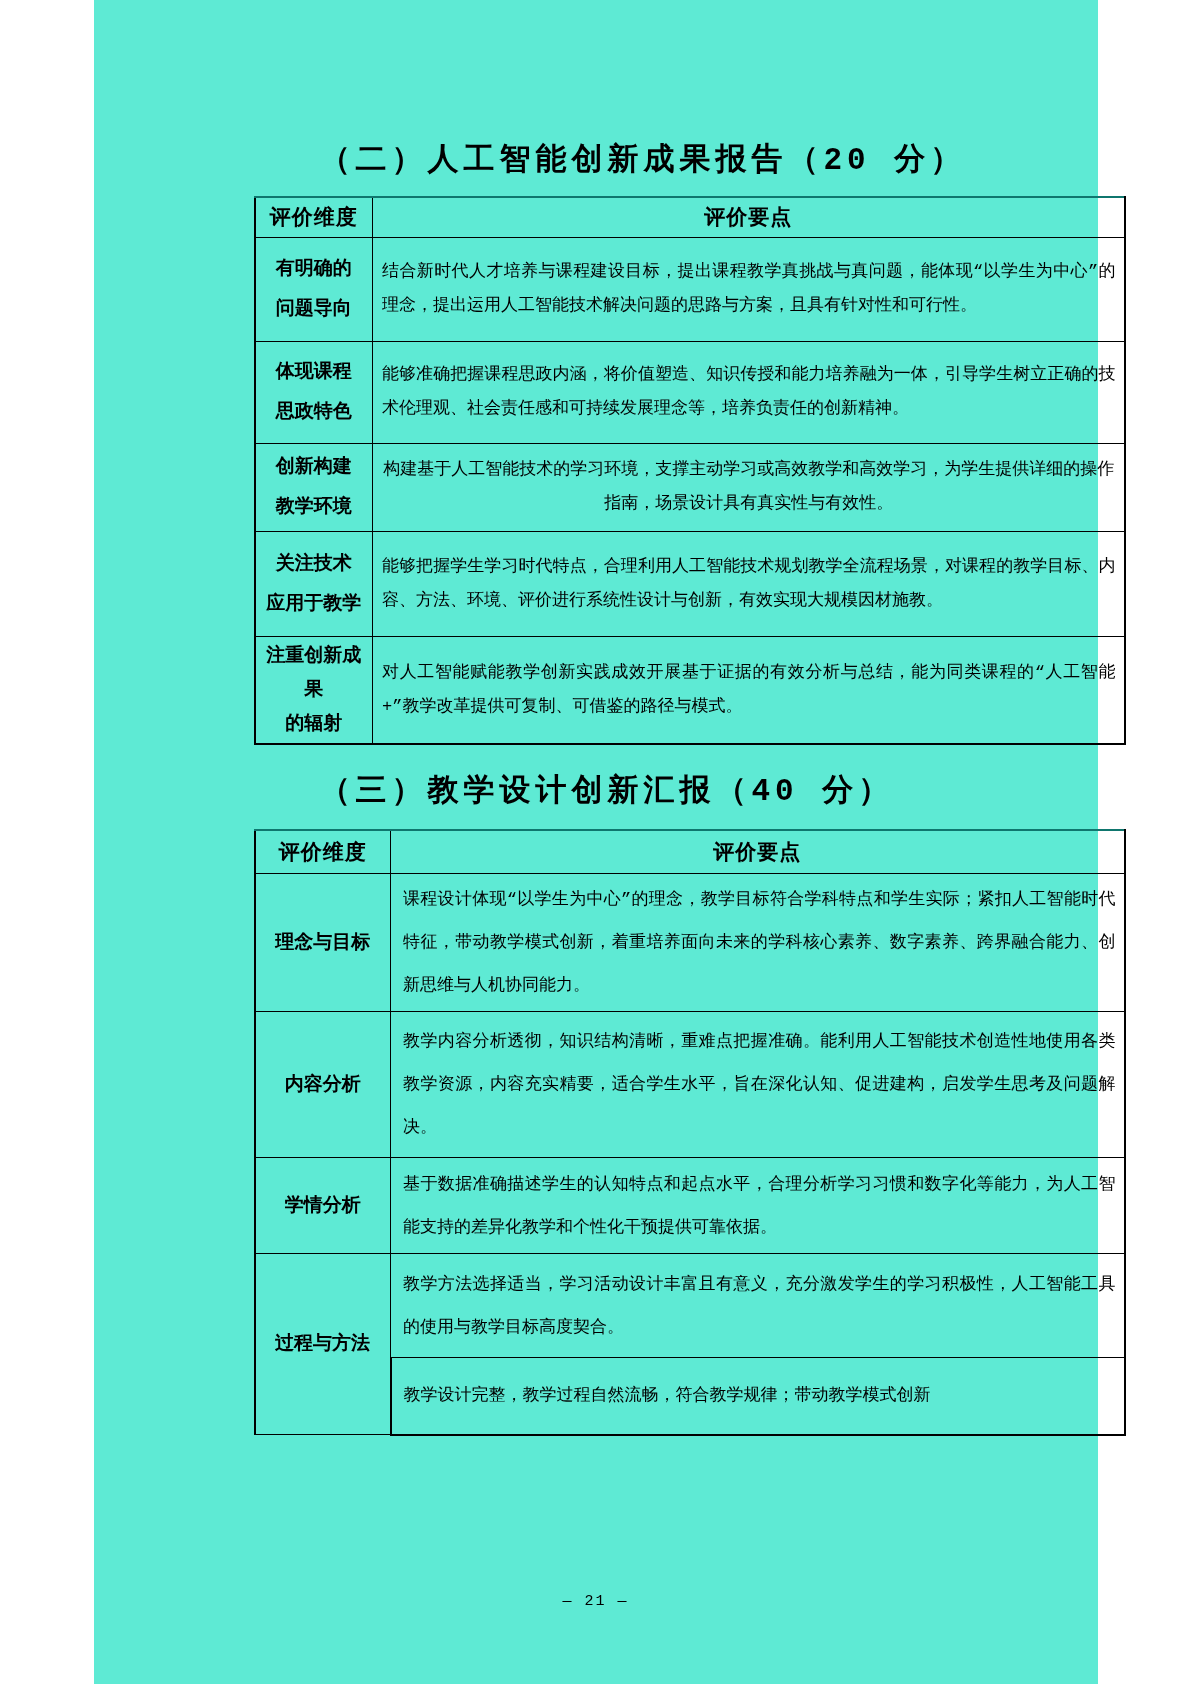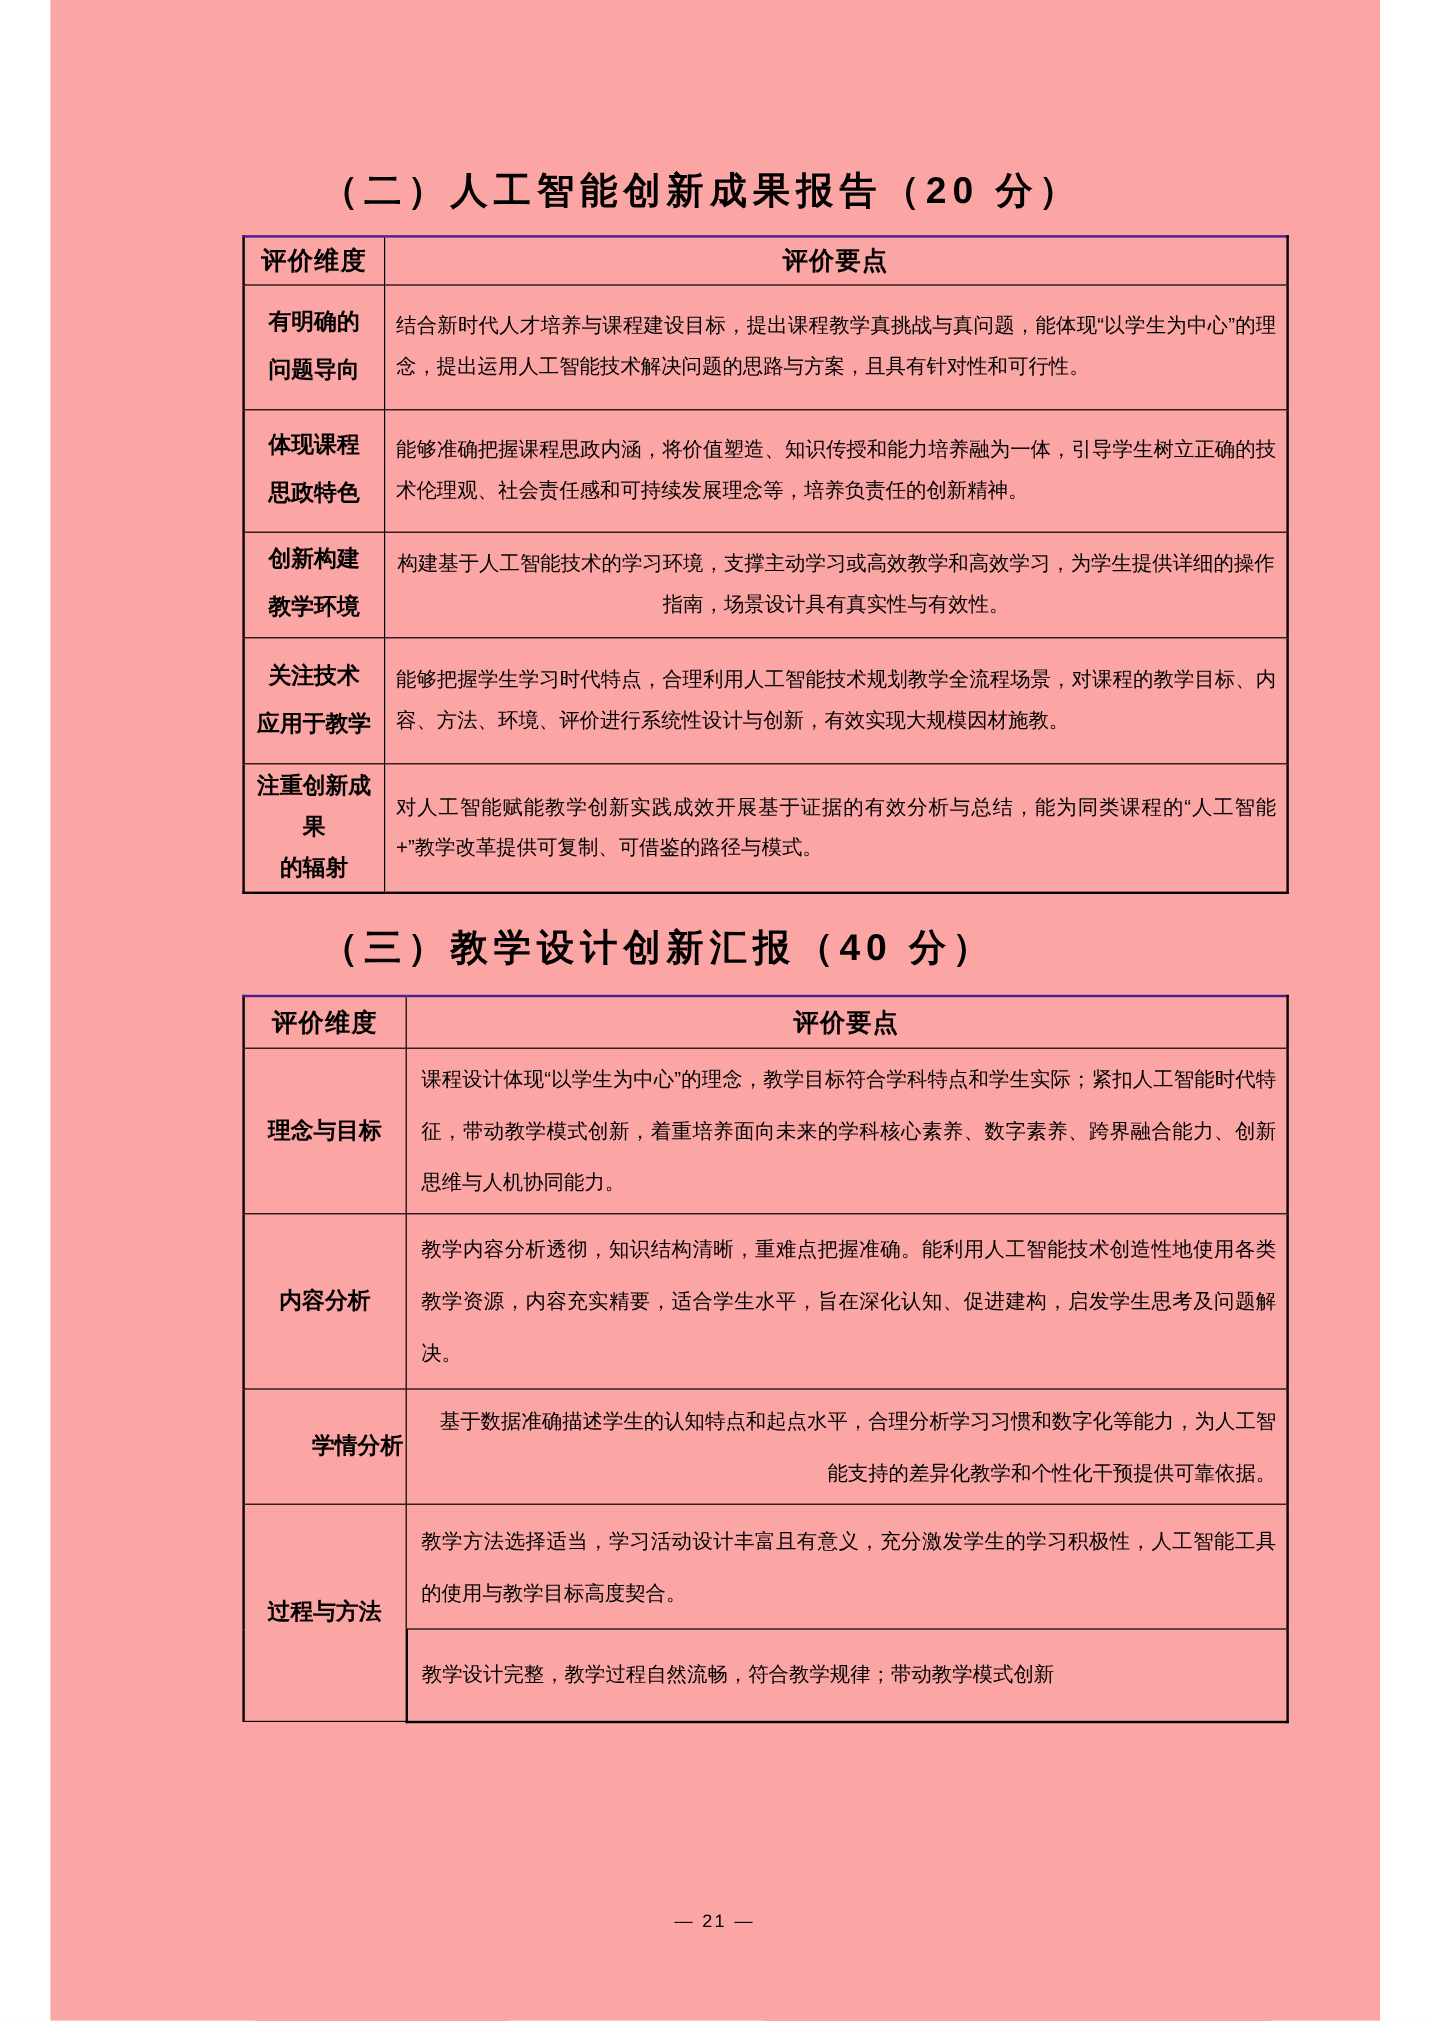--- a/index.html
+++ b/index.html
@@ -1,24 +1,24 @@
 <!DOCTYPE html>
 <html><head>
 <meta charset="utf-8">
 <style>
   * { margin: 0; padding: 0; box-sizing: border-box; }
   html, body { background: #ffffff; }
   .page {
     position: relative;
-    width: 1108px;
+    width: 1004px;
     height: 1684px;
     margin: 0 auto;
-    background: #fca5a5;
+    background: #5eead4;
     color: #000000;
-    font-family: Liberation Sans, sans-serif;
+    font-family: Liberation Mono, monospace;
     padding: 138px 159px 0 160px;
   }
   .section-title {
     font-size: 31px;
     font-weight: bold;
     letter-spacing: 5px;
     margin-left: 66px;
     margin-bottom: 16px;
     white-space: nowrap;
   }
@@ -31,21 +31,21 @@
     width: 872px;
     table-layout: fixed;
   }
   table.eval-table th,
   table.eval-table td {
     border: 1px solid #000;
     vertical-align: middle;
   }
   table.eval-table tr > *:first-child { border-left: 2px solid #000; }
   table.eval-table tr > *:last-child  { border-right: 2px solid #000; }
-  table.eval-table tr:first-child > * { border-top: 2px solid #4c1d95; }
+  table.eval-table tr:first-child > * { border-top: 2px solid #0f766e; }
   table.eval-table tr:last-child  > * { border-bottom: 2px solid #000; }
   th.hdr {
     font-size: 21px;
     font-weight: bold;
     text-align: center;
     letter-spacing: 1px;
   }
   td.dim {
     font-size: 19px;
     font-weight: bold;
@@ -67,21 +67,21 @@
   .t1 .r3 td { height: 102px; }
   .t1 .r4 td { height: 88px; text-align: center;  }
   .t1 .r5 td { height: 105px; }
   .t1 .r6 td { height: 92px;  }
   .t1 .r6 td.dim { line-height: 34px; }
   .t2 col.c1 { width: 136px; }
   .t2 th.hdr { height: 44px; }
   .t2 td.pts { line-height: 43px; padding-left: 12px; }
   .t2 .r1 td { height: 128px; }
   .t2 .r2 td { height: 146px; }
-  .t2 .r3 td { height: 96px; text-align: right;  }
+  .t2 .r3 td { height: 96px;  }
   .t2 .r4a td { height: 104px; }
   .t2 .r4b td { height: 77px;  }
   .page-number {
     position: absolute;
     left: 0;
     right: 0;
     top: 1593px;
     text-align: center;
     font-size: 15px;
     letter-spacing: 2px;

